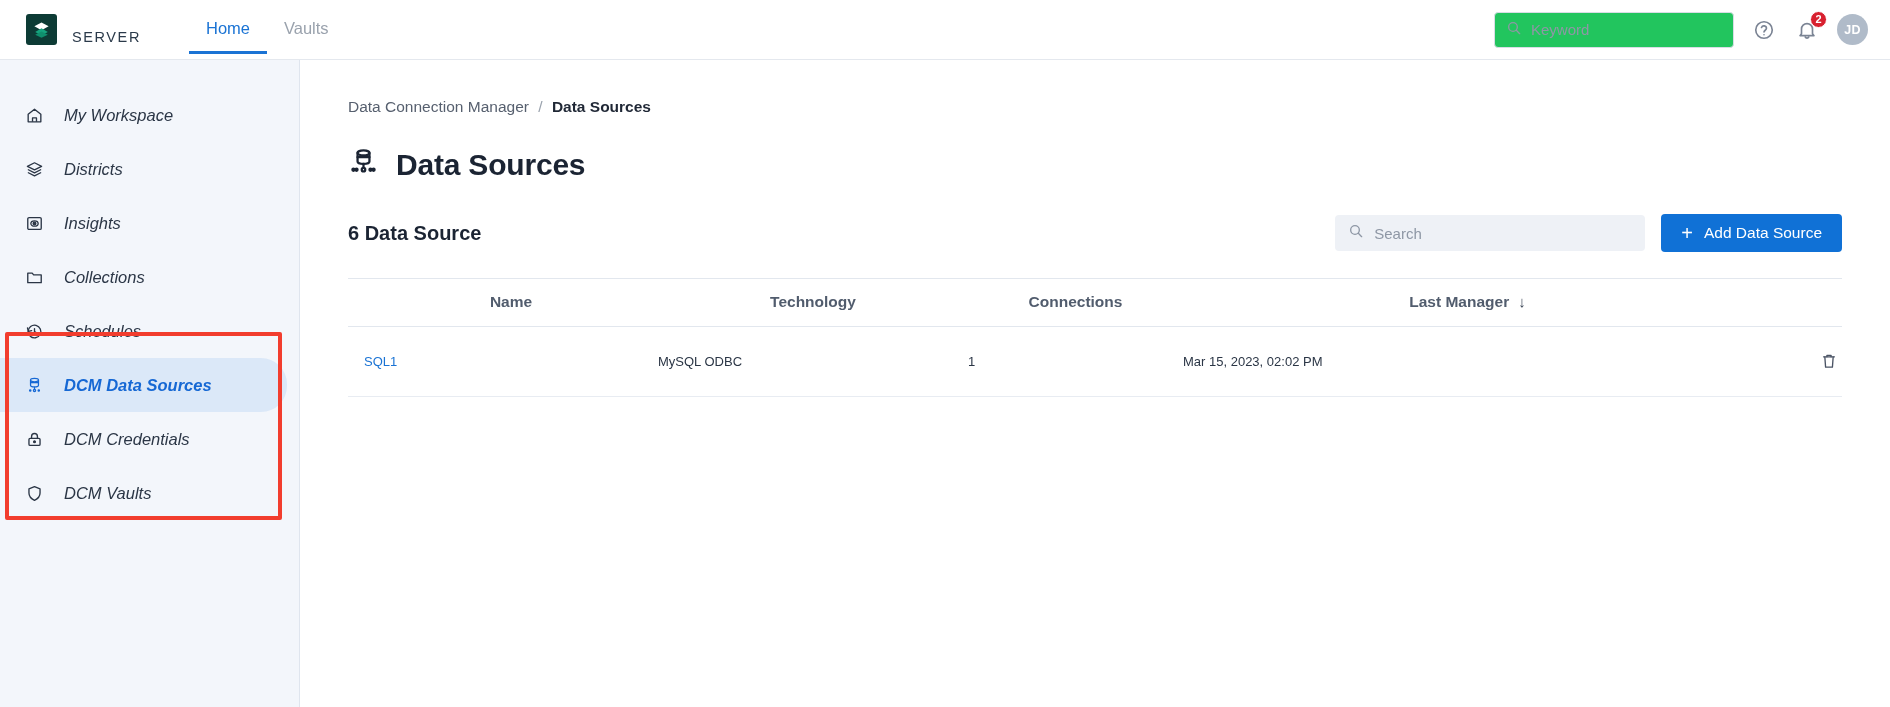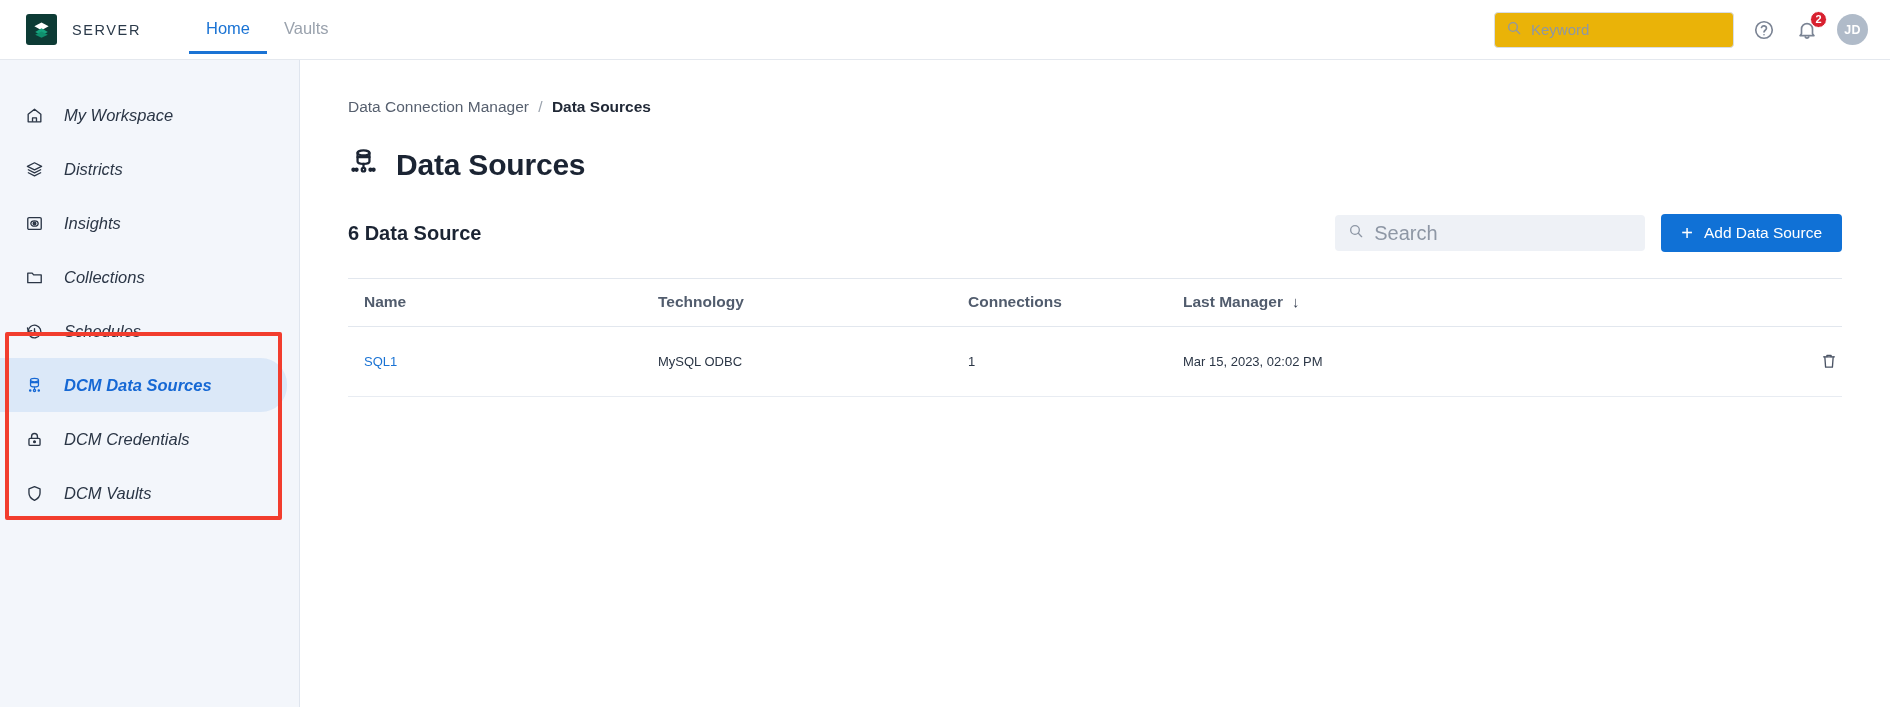--- a/index.html
+++ b/index.html
@@ -17,21 +17,21 @@
     position: relative;
     height: 60px;
     background: #ffffff;
     border-bottom: 1px solid #e4e8ee;
     display: flex;
     align-items: center;
     padding: 0 22px 0 26px;
   }
   .brand {
     display: flex;
-    align-items: center;
+    align-items: flex-end;
     gap: 15px;
     margin-right: 48px;
   }
   .brand-logo {
     width: 31px; height: 31px;
     background: #0d3b35;
     border-radius: 3px;
     display: flex; align-items: center; justify-content: center;
   }
   .brand-name {
@@ -63,21 +63,21 @@
     align-items: center;
     gap: 17px;
   }
   .keyword-search {
     width: 240px; height: 36px;
     border: 1px solid #d8dde5;
     border-radius: 4px;
     display: flex; align-items: center;
     gap: 9px;
     padding: 0 11px;
-    background: #eab308;
+    background: #22c55e;
   }
   .keyword-search input {
     border: none; outline: none;
     font-size: 15px;
     color: #4a5364;
     width: 100%;
     font-family: "Liberation Sans", sans-serif;
     background: transparent;
   }
   .keyword-search input::placeholder { color: #8e97a5; }
@@ -212,21 +212,21 @@
     width: 310px; height: 36px;
     background: #eef1f6;
     border-radius: 4px;
     display: flex; align-items: center;
     gap: 10px;
     padding: 0 13px;
   }
   .table-search input {
     border: none; outline: none;
     background: transparent;
-    font-size: 20px;
+    font-size: 15px;
     color: #4a5364;
     width: 100%;
     font-family: "Liberation Sans", sans-serif;
   }
   .table-search input::placeholder { color: #8e97a5; }
 
   .add-btn {
     height: 38px;
     background: #1071d6;
     color: #ffffff;
@@ -238,21 +238,21 @@
     display: flex; align-items: center;
     gap: 11px;
     cursor: pointer;
     white-space: nowrap;
   }
   .plus-glyph { font-size: 20px; line-height: 1; font-weight: 300; }
 
   
   .dtable { width: 100%; border-collapse: collapse; }
   .dtable thead th {
-    text-align: left;
+    text-align: center;
     font-size: 15.5px;
     font-weight: bold;
     color: #515c6d;
     padding: 14px 0 15px 0;
     border-top: 1px solid #e2e7ee;
     border-bottom: 1px solid #e2e7ee;
     white-space: nowrap;
   }
   .dtable tbody td {
     font-size: 13px;

